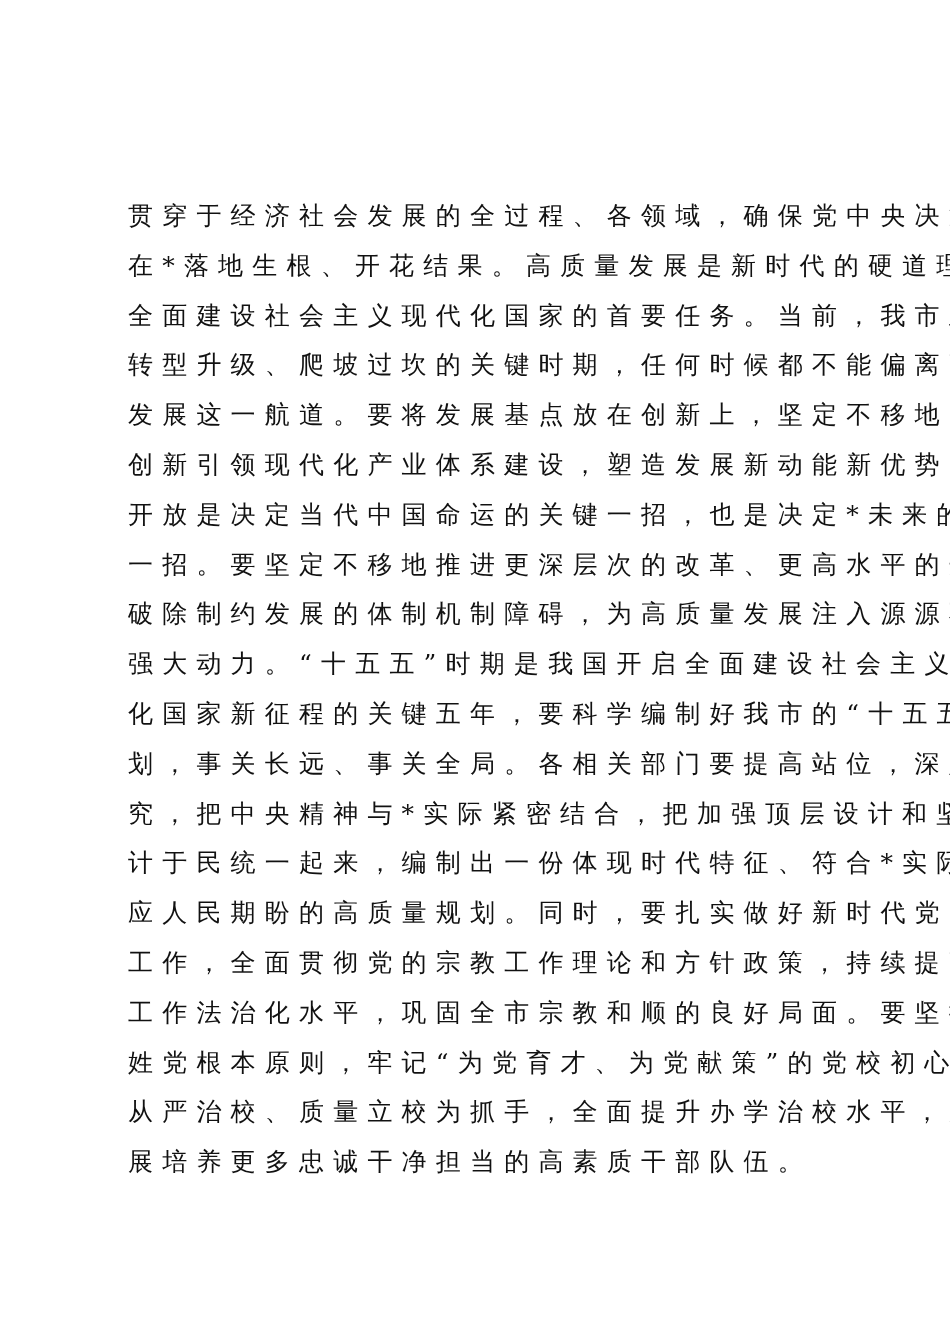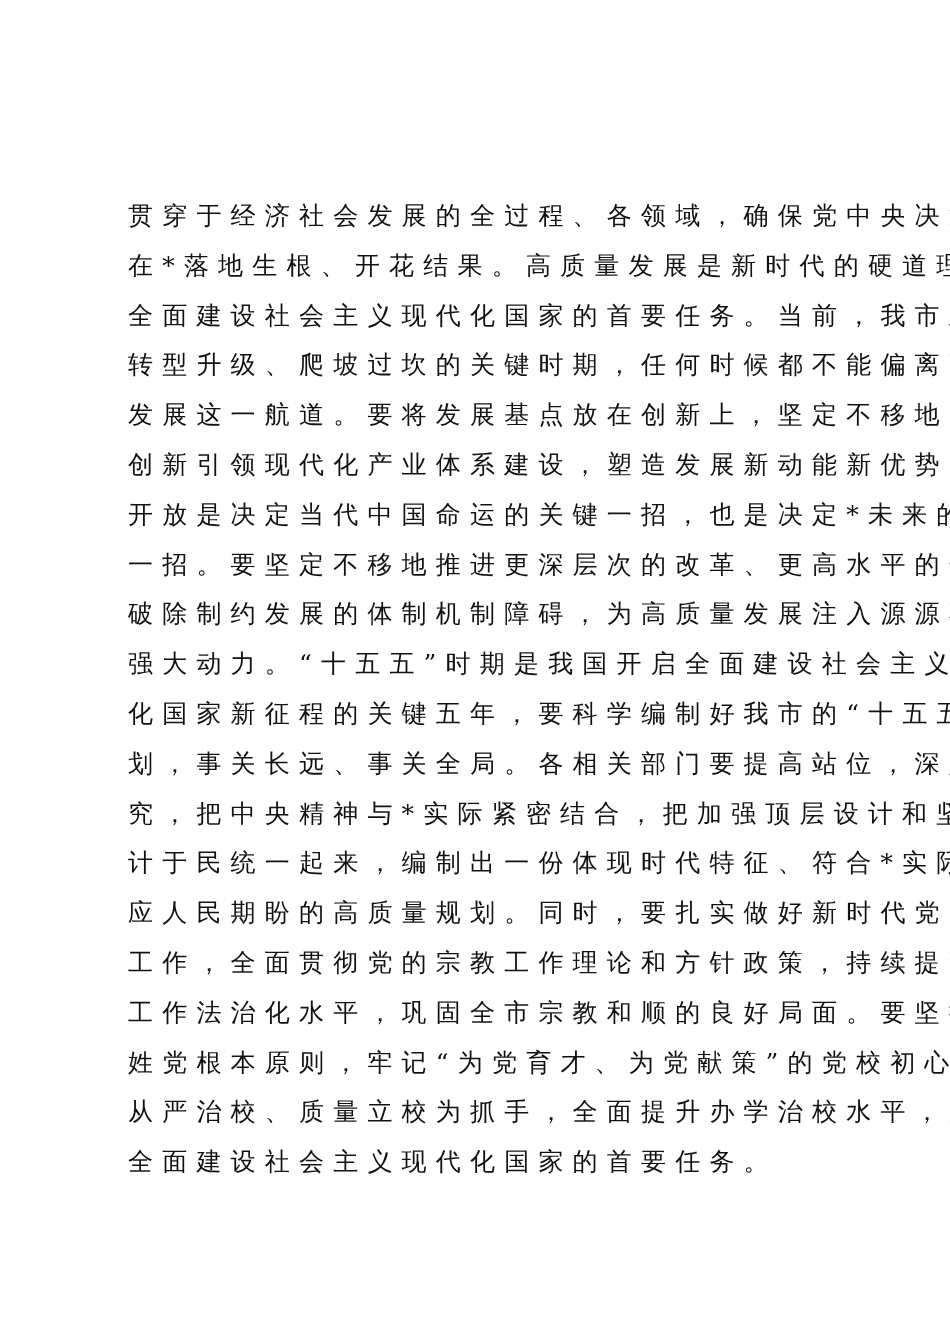--- a/index.html
+++ b/index.html
@@ -57,15 +57,15 @@
     <span class="line">强大动力。“十五五”时期是我国开启全面建设社会主义现代</span>
     <span class="line">化国家新征程的关键五年，要科学编制好我市的“十五五”规</span>
     <span class="line">划，事关长远、事关全局。各相关部门要提高站位，深入研</span>
     <span class="line">究，把中央精神与*实际紧密结合，把加强顶层设计和坚持问</span>
     <span class="line">计于民统一起来，编制出一份体现时代特征、符合*实际、顺</span>
     <span class="line">应人民期盼的高质量规划。同时，要扎实做好新时代党的宗教</span>
     <span class="line">工作，全面贯彻党的宗教工作理论和方针政策，持续提高宗教</span>
     <span class="line">工作法治化水平，巩固全市宗教和顺的良好局面。要坚持党校</span>
     <span class="line">姓党根本原则，牢记“为党育才、为党献策”的党校初心，以</span>
     <span class="line">从严治校、质量立校为抓手，全面提升办学治校水平，为*发</span>
-    <span class="line">全面建设社会主义现代化国家的首要任务。</span>
+    <span class="line">展培养更多忠诚干净担当的高素质干部队伍。</span>
   </div>
 </div>
 
 </body></html>

